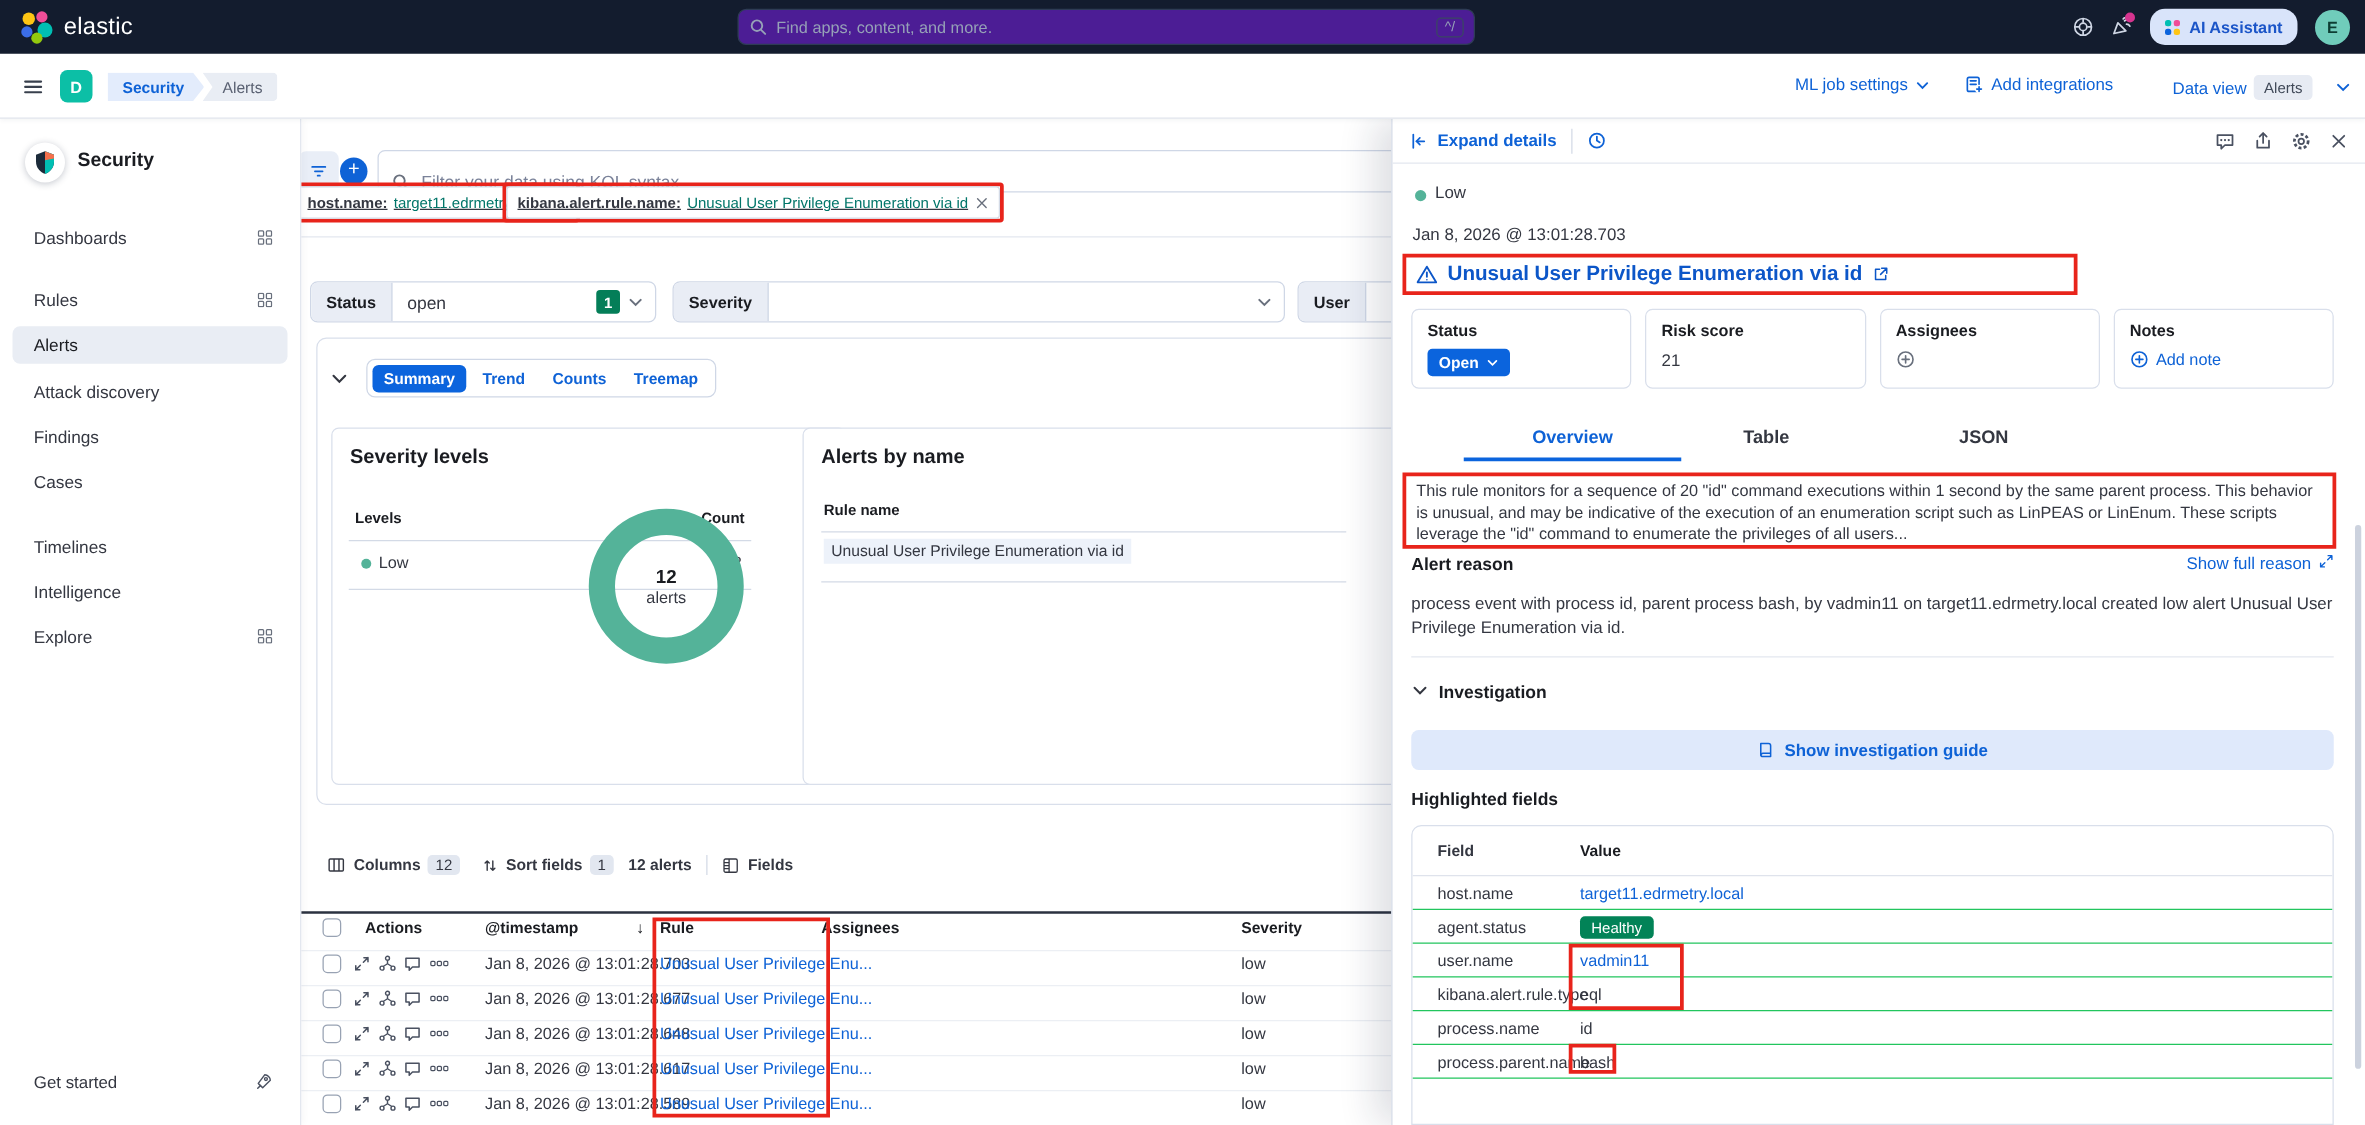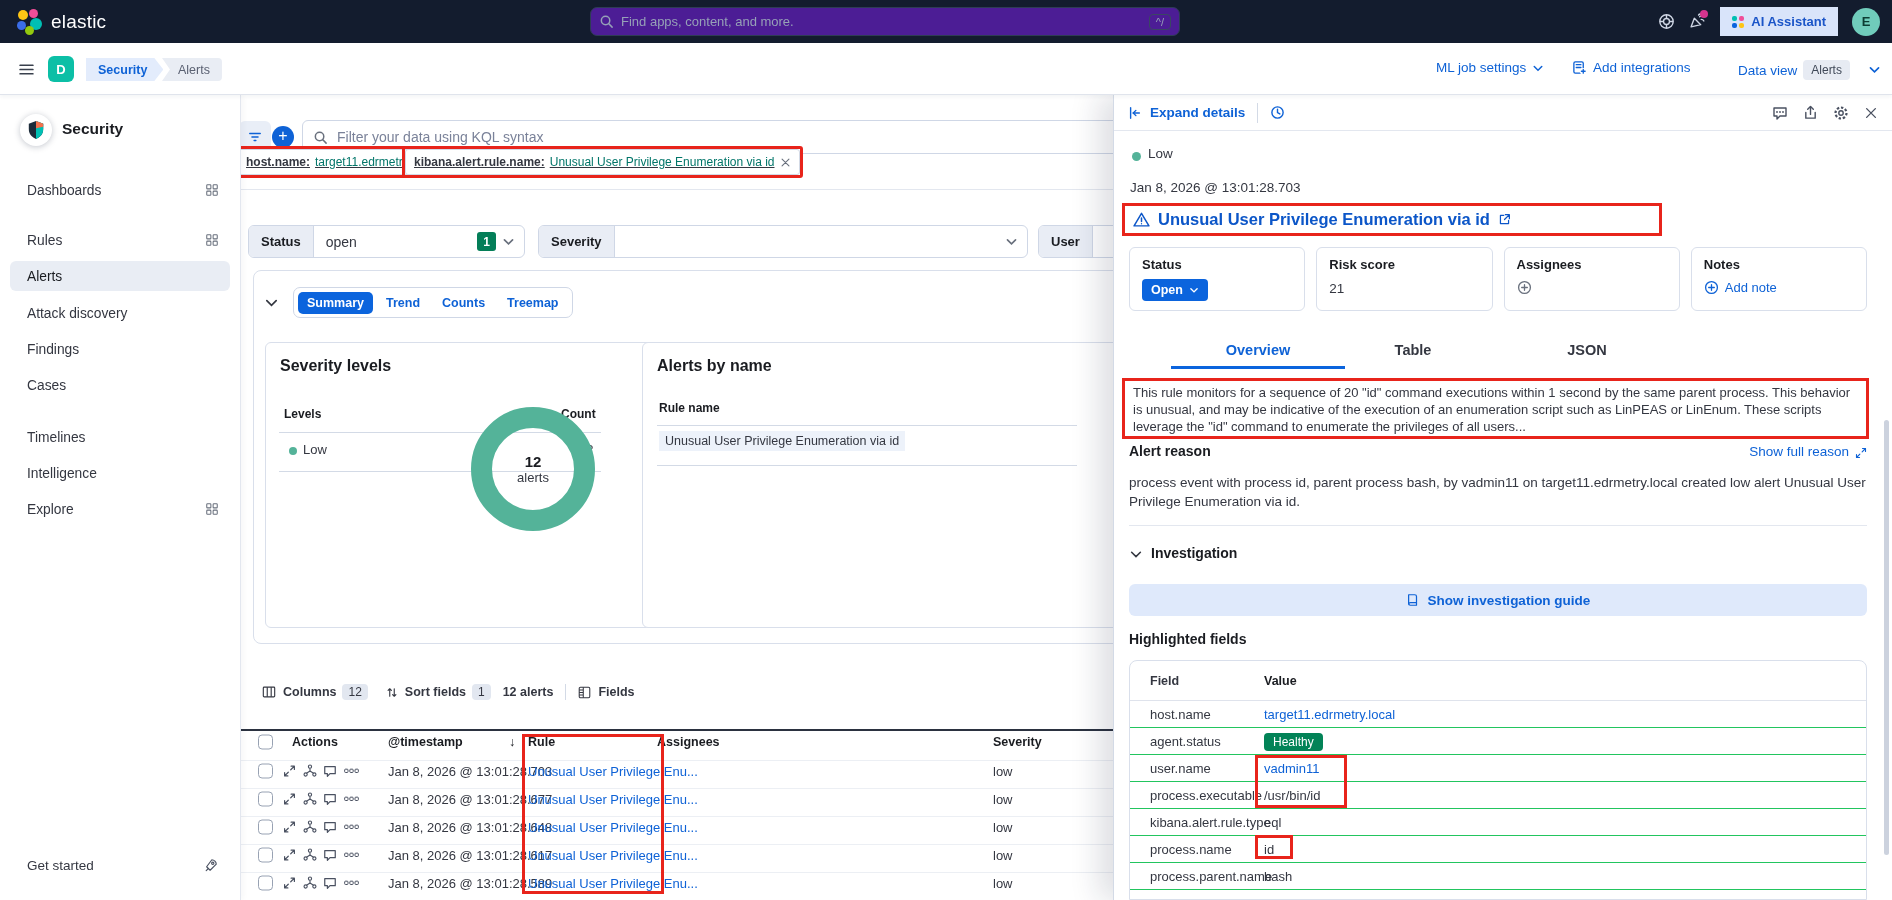--- a/index.html
+++ b/index.html
@@ -1,32 +1,32 @@
 <!DOCTYPE html>
 <html><head>
 <meta charset="utf-8">
 <style>
   * { margin:0; padding:0; box-sizing:border-box; }
   html,body { width:1892px; height:900px; overflow:hidden; background:#fff;
     font-family:"Liberation Sans","DejaVu Sans",sans-serif; color:#343741; }
   .abs { position:absolute; }
-  .row { display:flex; align-items:flex-end; }
+  .row { display:flex; align-items:flex-start; }
   svg { display:block; }
 
   
   .topbar { position:absolute; left:0; top:0; width:1892px; height:43px; background:#131c2e; z-index:40; display:flex; align-items:center; }
   .logo-cluster { position:relative; width:26px; height:26px; margin-left:16px; }
   .logo-cluster i { position:absolute; border-radius:50%; }
   .brand { color:#fff; font-size:19px; margin-left:9px; letter-spacing:.2px; }
   .gsearch { position:absolute; left:590px; top:7px; width:590px; height:29px; background:#4c1d95; border:1px solid #2e3c55; border-radius:7px; display:flex; align-items:center; padding:0 8px; }
   .gsearch .ph { color:#96a1b7; font-size:13px; margin-left:7px; flex:1; }
   .kbd { border:1px solid #3a4763; color:#96a1b7; border-radius:4px; font-size:11px; padding:1px 6px; }
   .topicons { position:absolute; right:12px; top:0; height:43px; display:flex; align-items:center; gap:14px; }
   .newsdot { position:absolute; right:-2px; top:-3px; width:8px; height:8px; border-radius:50%; background:#d6348f; }
-  .ai-btn { background:#d9e4fa; border-radius:0; height:29px; display:flex; align-items:center; gap:7px; padding:0 12px; color:#1b55c8; font-size:13px; font-weight:bold; }
+  .ai-btn { background:#d9e4fa; border-radius:12px; height:29px; display:flex; align-items:center; gap:7px; padding:0 12px; color:#1b55c8; font-size:13px; font-weight:bold; }
   .ai-logo { display:grid; grid-template-columns:5px 5px; grid-template-rows:5px 5px; gap:2px; }
   .ai-logo i { border-radius:2px; }
   .avatar { width:28px; height:28px; border-radius:50%; background:#70ccbb; color:#0d3d33; font-size:13px; font-weight:bold; display:flex; align-items:center; justify-content:center; }
 
   
   .navrow { position:absolute; left:0; top:43px; width:1892px; height:52px; background:#fff; border-bottom:1px solid #e0e4ec; box-shadow:0 2px 4px rgba(20,30,60,.05); z-index:30; }
   .space-badge { position:absolute; left:48px; top:13px; width:26px; height:26px; border-radius:6px; background:#0cbfa6; color:#fff; font-weight:bold; font-size:13px; display:flex; align-items:center; justify-content:center; }
   .crumb1 { position:absolute; left:86px; top:15px; height:23px; background:#e3ecfc; color:#0e62d6; font-size:12.5px; font-weight:bold; display:flex; align-items:center; padding:0 16px 0 12px; clip-path:polygon(0 0,calc(100% - 9px) 0,100% 50%,calc(100% - 9px) 100%,0 100%); }
   .crumb2 { position:absolute; left:162px; top:15px; height:23px; background:#e9edf4; color:#5a6172; font-size:12.5px; display:flex; align-items:center; padding:0 12px 0 16px; border-radius:0 4px 4px 0; clip-path:polygon(0 0,100% 0,100% 100%,0 100%,8px 50%); }
   .navlink { color:#0e62d6; font-size:13.5px; display:flex; align-items:center; gap:6px; }
@@ -37,21 +37,21 @@
   .app-ico { position:absolute; left:20px; top:19px; width:32px; height:32px; border-radius:50%; background:#fff; box-shadow:0 1px 6px rgba(20,30,60,.25); display:flex; align-items:center; justify-content:center; }
   .app-title { position:absolute; left:62px; top:25px; font-size:15.5px; font-weight:bold; color:#1a1c21; }
   .navitem { position:absolute; left:10px; width:220px; height:30px; display:flex; align-items:center; padding:0 12px 0 17px; font-size:13.8px; color:#343741; border-radius:6px; }
   .navitem.sel { background:#e9edf4; color:#1a1c21; }
   .navitem .spacer { flex:1; }
   .getstarted { position:absolute; left:10px; top:755px; width:220px; height:30px; display:flex; align-items:center; padding:0 12px 0 17px; font-size:13.5px; color:#343741; }
 
   
   .filter-btn { position:absolute; left:239px; top:121px; width:32px; height:32px; background:#e9eef7; border-radius:6px; display:flex; align-items:center; justify-content:center; }
   .plus-btn { position:absolute; left:272px; top:126px; width:22px; height:22px; background:#0e62d6; border-radius:50%; color:#fff; font-size:16px; line-height:20px; text-align:center; }
-  .kql { position:absolute; left:302px; top:120px; width:1063px; height:34px; border:1px solid #cfd7e6; border-radius:6px; background:#fff; display:flex; align-items:center; padding:0 10px; }
+  .kql { position:absolute; left:302px; top:120px; width:1063px; height:34px; border:1px solid #cfd7e6; border-radius:6px; background:#fff; display:flex; align-items:flex-end; padding:0 10px; }
   .kql .ph { color:#7a8299; font-size:14px; margin-left:9px; }
   .pill-annot { position:absolute; top:146px; border:3px solid #e8241b; border-radius:3px; padding:0;text-decoration:underline; }
   .pill { background:#fff; border:1px solid #d3dae6; border-radius:3px; height:26px; display:flex; align-items:center; gap:5px; padding:0 8px; font-size:12px; white-space:nowrap; }
   .pill .f { color:#343741; font-weight:bold; }
   .pill .v { color:#017569; }
   .hr-main { position:absolute; left:237px; top:189px; right:0; height:1px; background:#e3e7ef; }
   .select { position:absolute; top:225px; height:33px; border:1px solid #cfd7e6; border-radius:6px; background:#fff; display:flex; align-items:center; overflow:hidden; }
   .select .prep { background:#e9edf5; height:100%; display:flex; align-items:center; padding:0 12px; font-size:13px; font-weight:bold; color:#1a1c21; border-right:1px solid #cfd7e6; }
   .select .val { font-size:14px; color:#343741; padding:0 12px; flex:1; }
   .cnt-badge { background:#047e58; color:#fff; border-radius:3px; font-size:12px; font-weight:bold; min-width:19px; height:19px; display:flex; align-items:center; justify-content:center; margin-right:6px; }
@@ -742,24 +742,20 @@
   <div class="hf-row">
     <span class="hf-c1">agent.status</span>
     <span class="hf-c2"><span class="vv badge">Healthy</span></span>
   </div>
 
   <div class="hf-row">
     <span class="hf-c1">user.name</span>
     <span class="hf-c2"><span class="vv link">vadmin11</span></span>
   </div>
 
-  <div class="hf-row">
-    <span class="hf-c1">process.executable</span>
-    <span class="hf-c2"><span class="vv">/usr/bin/id</span></span>
-  </div>
 
   <div class="hf-row">
     <span class="hf-c1">kibana.alert.rule.type</span>
     <span class="hf-c2"><span class="vv">eql</span></span>
   </div>
 
   <div class="hf-row">
     <span class="hf-c1">process.name</span>
     <span class="hf-c2"><span class="vv">id</span></span>
   </div>

